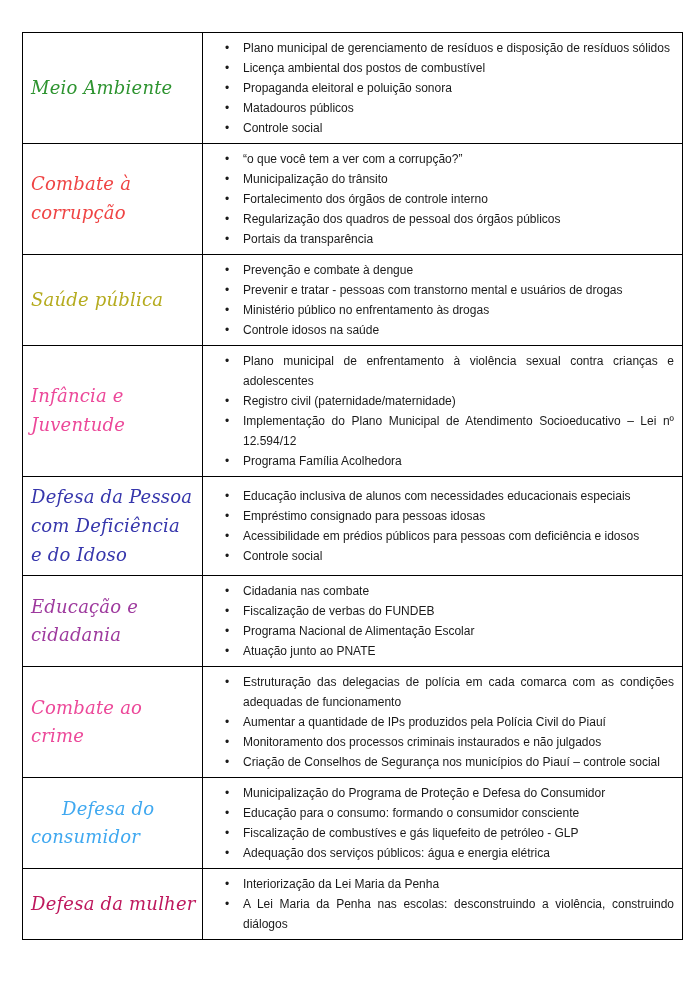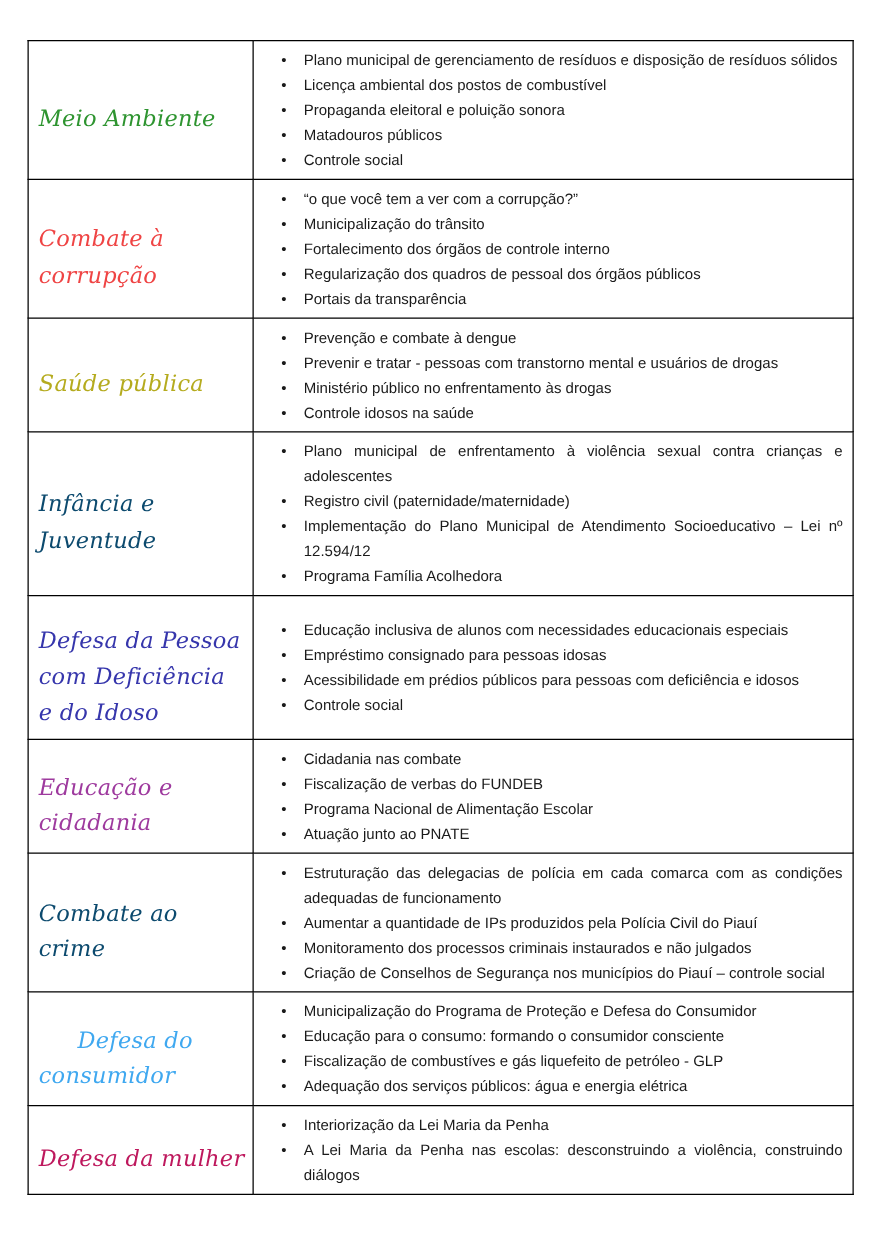--- a/index.html
+++ b/index.html
@@ -20,21 +20,21 @@
     border-collapse: collapse;
     width: 661px;
     table-layout: fixed;
   }
   table.topics-table td {
     border: 1px solid #000000;
     vertical-align: middle;
   }
   td.cat-cell {
     width: 165px;
-    padding: 22px 6px 6px 8px;
+    padding: 6px 6px 6px 8px;
   }
   .cat-label {
     font-family: "DejaVu Serif", serif;
     font-style: italic;
     font-size: 18px;
     line-height: 1.6;
     letter-spacing: 0.2px;
   }
   td.items-cell {
     padding: 5px 4px 5px 0;
@@ -97,21 +97,21 @@
           <td class="items-cell">
             <ul class="items-list">
               <li class="item"><span class="bullet">•</span><span>Prevenção e combate à dengue</span></li>
               <li class="item"><span class="bullet">•</span><span>Prevenir e tratar - pessoas com transtorno mental e usuários de drogas</span></li>
               <li class="item"><span class="bullet">•</span><span>Ministério público no enfrentamento às drogas</span></li>
               <li class="item"><span class="bullet">•</span><span>Controle idosos na saúde</span></li>
             </ul>
           </td>
         </tr>
         <tr>
-          <td class="cat-cell"><span class="cat-label" style="color: #0c4a6e;">Infância e Juventude</span></td>
+          <td class="cat-cell"><span class="cat-label" style="color: #ec4899;">Infância e Juventude</span></td>
           <td class="items-cell">
             <ul class="items-list">
               <li class="item"><span class="bullet">•</span><span>Plano municipal de enfrentamento à violência sexual contra crianças e adolescentes</span></li>
               <li class="item"><span class="bullet">•</span><span>Registro civil (paternidade/maternidade)</span></li>
               <li class="item"><span class="bullet">•</span><span>Implementação do Plano Municipal de Atendimento Socioeducativo – Lei nº 12.594/12</span></li>
               <li class="item"><span class="bullet">•</span><span>Programa Família Acolhedora</span></li>
             </ul>
           </td>
         </tr>
         <tr>
@@ -130,21 +130,21 @@
           <td class="items-cell">
             <ul class="items-list">
               <li class="item"><span class="bullet">•</span><span>Cidadania nas combate</span></li>
               <li class="item"><span class="bullet">•</span><span>Fiscalização de verbas do FUNDEB</span></li>
               <li class="item"><span class="bullet">•</span><span>Programa Nacional de Alimentação Escolar</span></li>
               <li class="item"><span class="bullet">•</span><span>Atuação junto ao PNATE</span></li>
             </ul>
           </td>
         </tr>
         <tr>
-          <td class="cat-cell"><span class="cat-label" style="color: #0c4a6e;">Combate ao crime</span></td>
+          <td class="cat-cell"><span class="cat-label" style="color: #ec4899;">Combate ao crime</span></td>
           <td class="items-cell">
             <ul class="items-list">
               <li class="item"><span class="bullet">•</span><span>Estruturação das delegacias de polícia em cada comarca com as condições adequadas de funcionamento</span></li>
               <li class="item"><span class="bullet">•</span><span>Aumentar a quantidade de IPs produzidos pela Polícia Civil do Piauí</span></li>
               <li class="item"><span class="bullet">•</span><span>Monitoramento dos processos criminais instaurados e não julgados</span></li>
               <li class="item"><span class="bullet">•</span><span>Criação de Conselhos de Segurança nos municípios do Piauí – controle social</span></li>
             </ul>
           </td>
         </tr>
         <tr>

